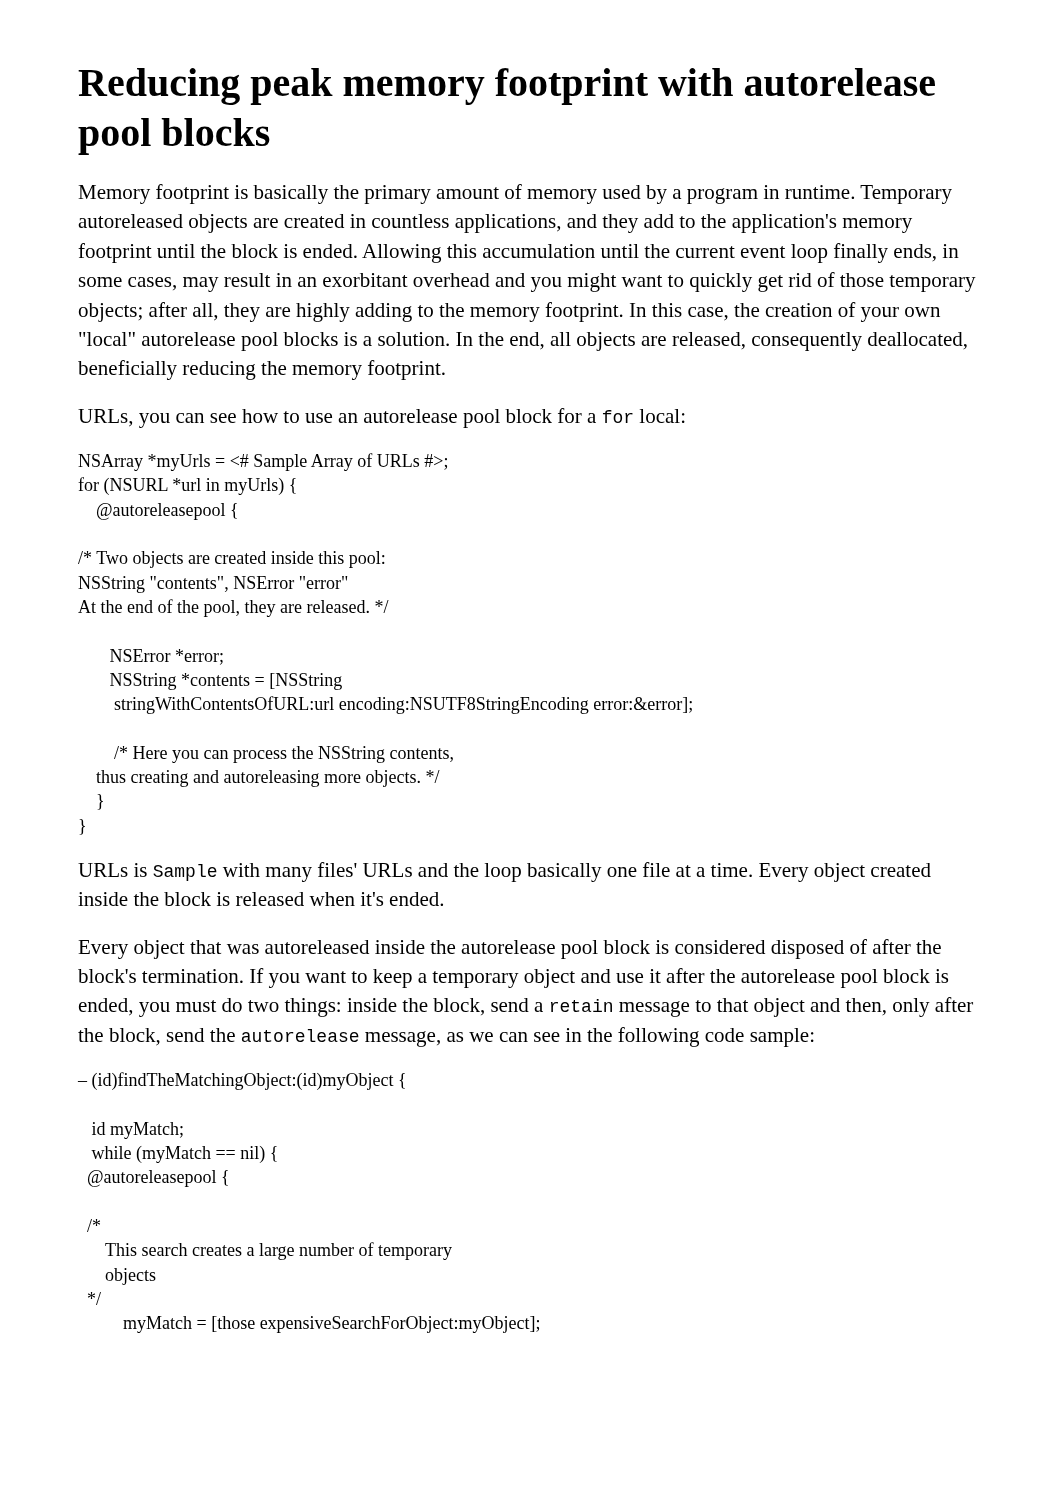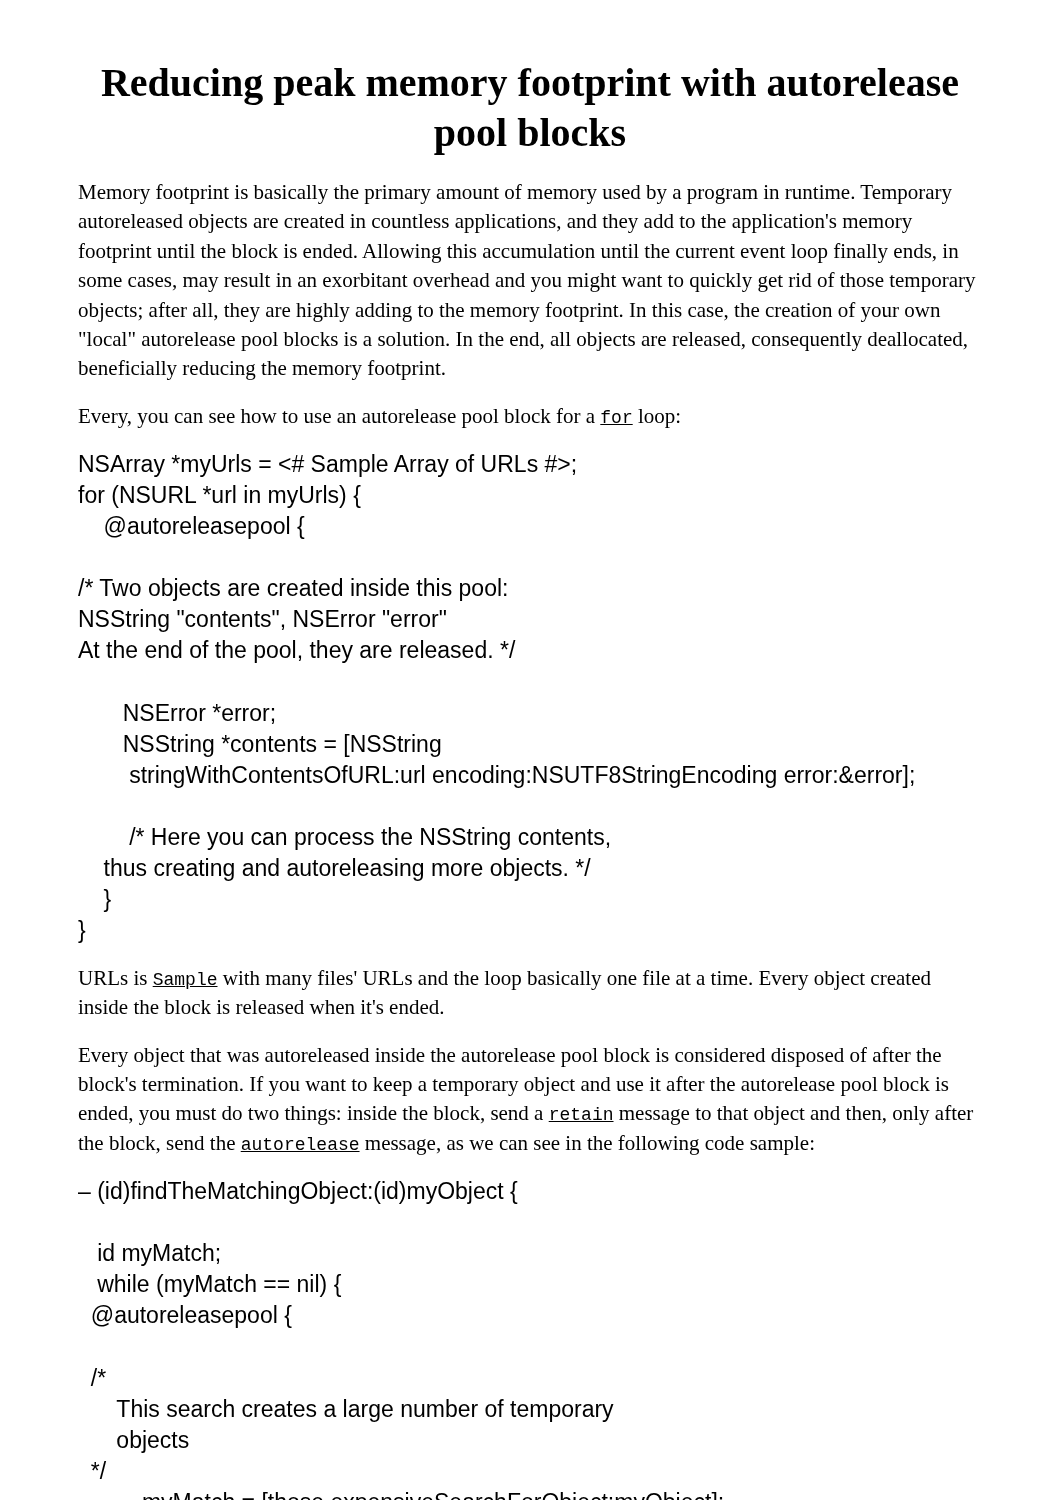--- a/index.html
+++ b/index.html
@@ -11,48 +11,46 @@
     margin: 0;
     padding: 58px 78px;
     width: 1060px;
     box-sizing: border-box;
   }
   h1 {
     font-size: 40px;
     font-weight: bold;
     margin: 0 0 20px 0;
     line-height: 1.25;
-    text-align: center;
   }
   p {
     margin: 0 4px 18px 0;
   }
   pre {
-    font-family: Liberation Sans, sans-serif;
-    font-size: 23px;
+    font-family: Liberation Serif, serif;
+    font-size: 18px;
     line-height: 1.35;
     white-space: pre-wrap;
     word-wrap: break-word;
     margin: 12px 0 18px 0;
   }
   code.inline {
     font-family: 'Courier New', Courier, monospace;
     font-size: 18px;
-    text-decoration: underline;
   }
 </style>
 </head>
 <body>
 
 <h1>Reducing peak memory footprint with autorelease pool blocks</h1>
 
 <p>Memory footprint is basically the primary amount of memory used by a program in runtime. Temporary autoreleased objects are created in countless applications, and they add to the application's memory footprint until the block is ended. Allowing this accumulation until the current event loop finally ends, in some cases, may result in an exorbitant overhead and you might want to quickly get rid of those temporary objects; after all, they are highly adding to the memory footprint. In this case, the creation of your own "local" autorelease pool blocks is a solution. In the end, all objects are released, consequently deallocated, beneficially reducing the memory footprint.</p>
 
 <p>
-  <span>Every, you can see how to use an autorelease pool block for a </span><code class="inline">for</code><span> loop:</span>
+  <span>URLs, you can see how to use an autorelease pool block for a </span><code class="inline">for</code><span> local:</span>
 </p>
 
 <pre>NSArray *myUrls = &lt;# Sample Array of URLs #&gt;;
 for (NSURL *url in myUrls) {
     @autoreleasepool {
 
 /* Two objects are created inside this pool:
 NSString "contents", NSError "error"
 At the end of the pool, they are released. */
 

